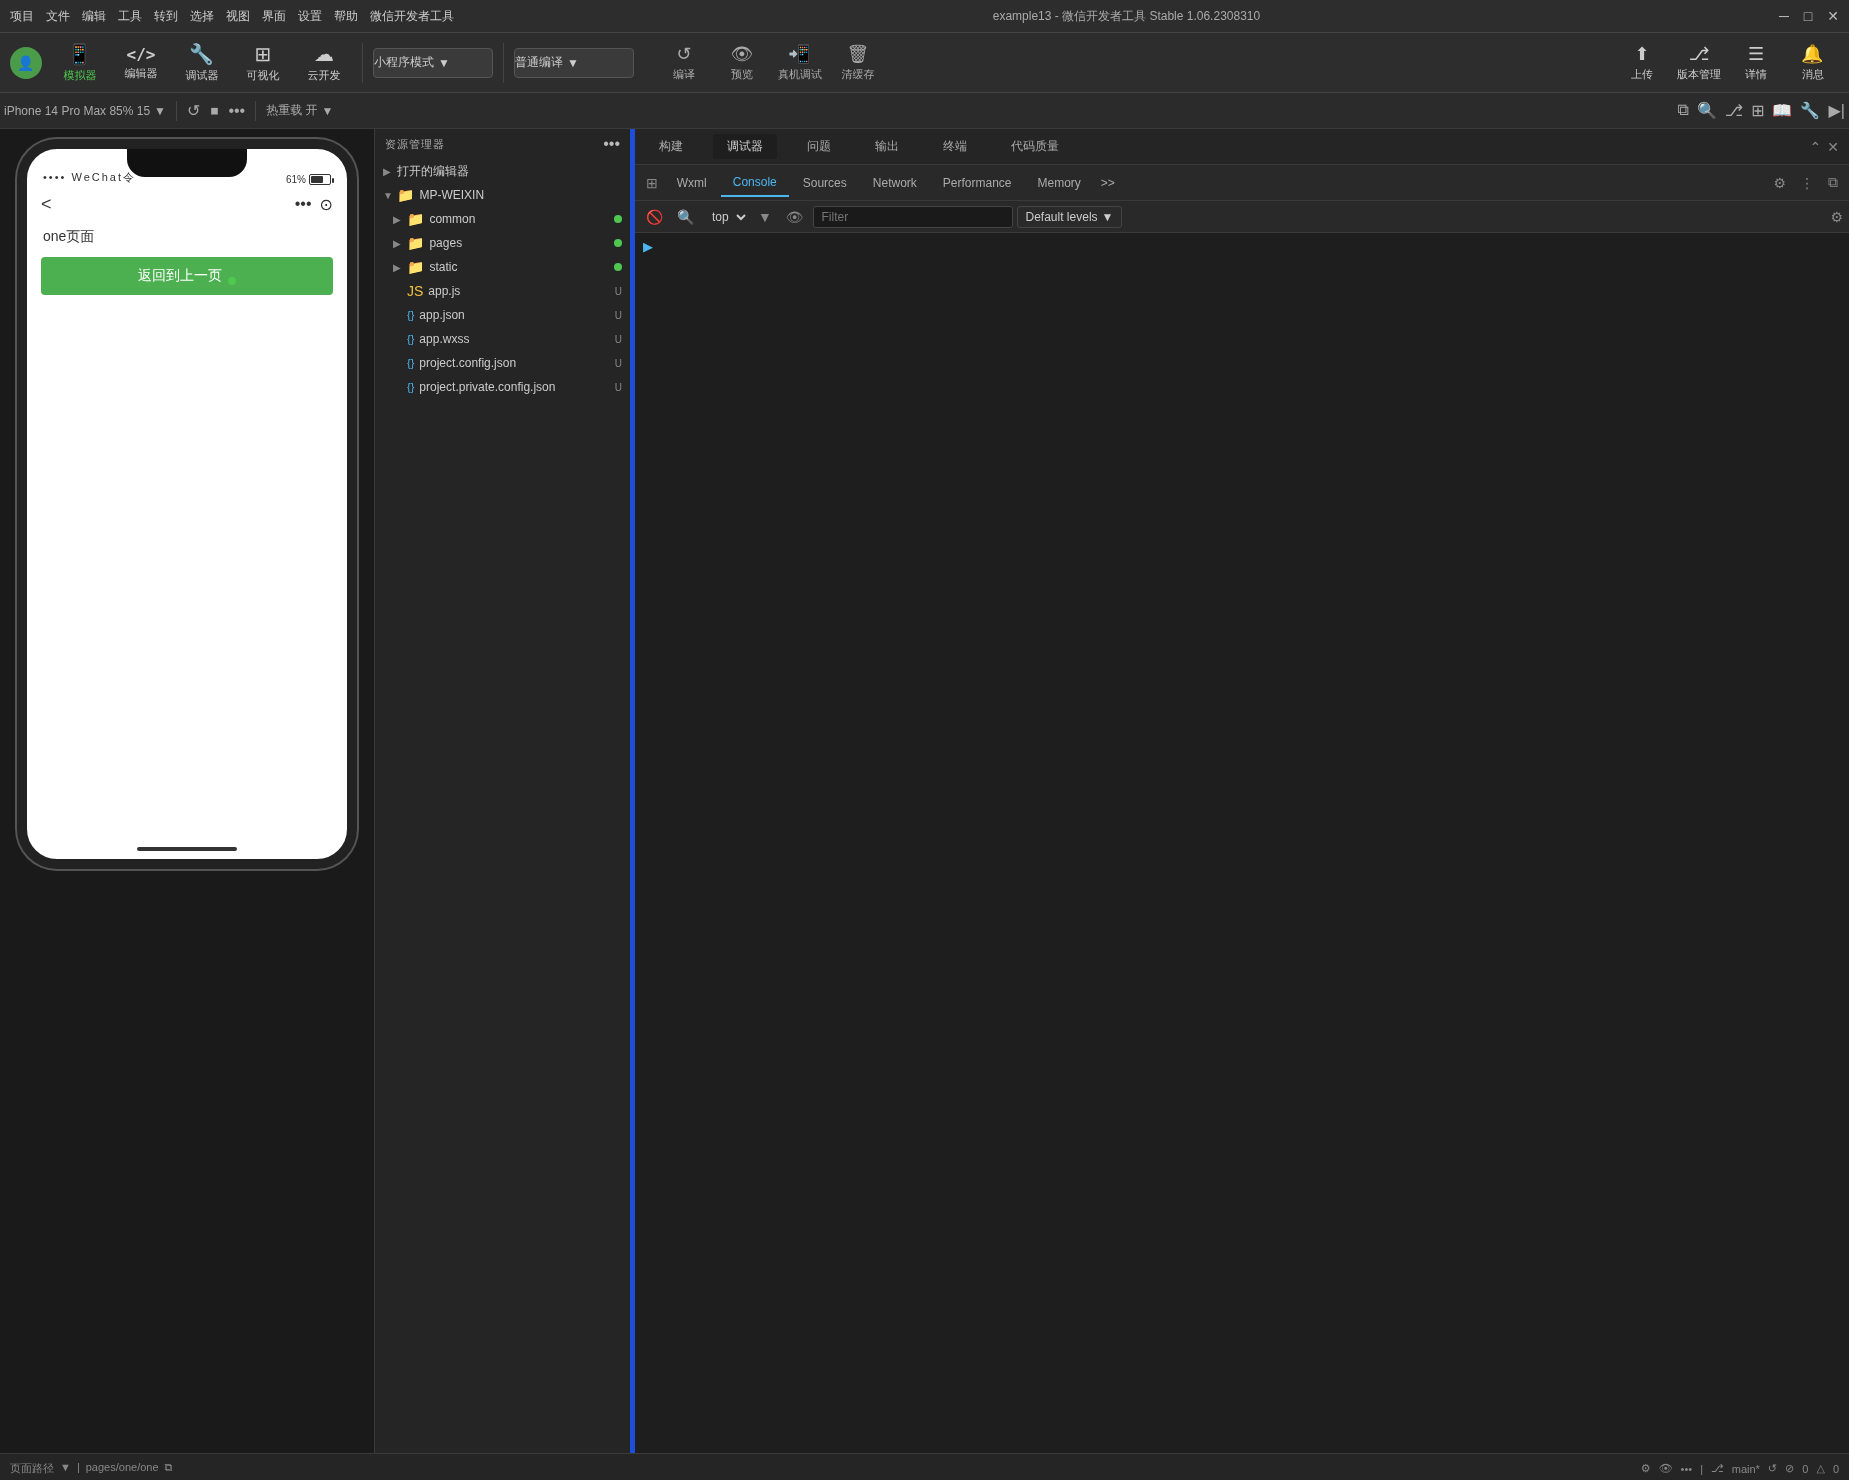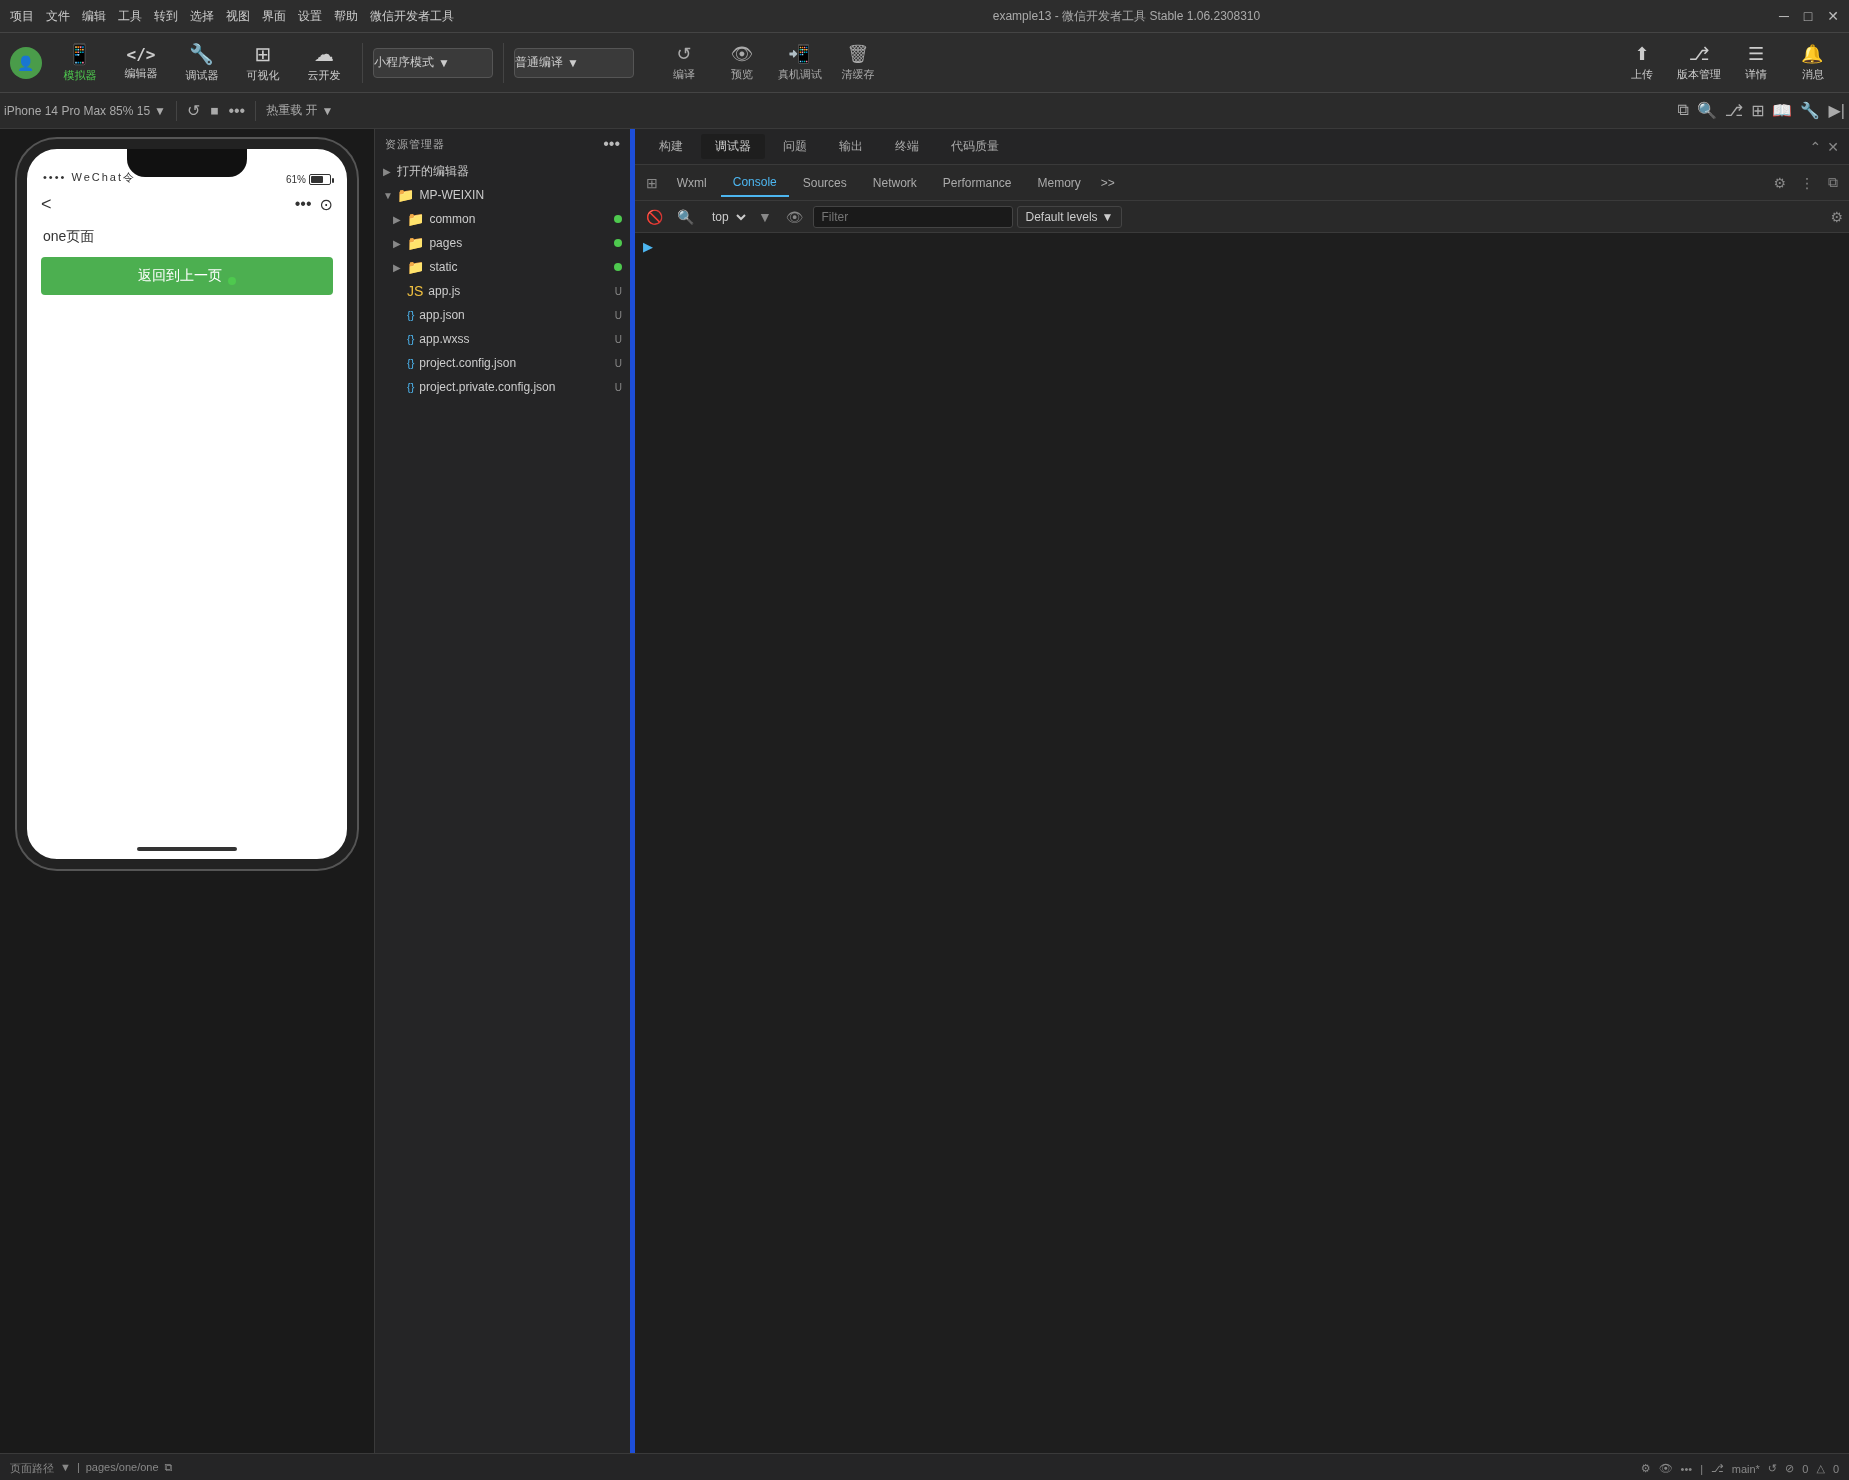--- a/index.html
+++ b/index.html
@@ -302,21 +302,21 @@
     }
 
     
     .debug-tabs-top {
       height: 36px;
       background: #252526;
       display: flex;
       align-items: center;
       border-bottom: 1px solid #3a3a3a;
       padding: 0 10px;
-      gap: 4px;
+      gap: 16px;
     }
     .debug-tab-top {
       padding: 4px 14px;
       cursor: pointer;
       font-size: 12px;
       color: #aaa;
       border-radius: 3px;
     }
     .debug-tab-top.active { color: #ccc; background: #1e1e1e; }
 

